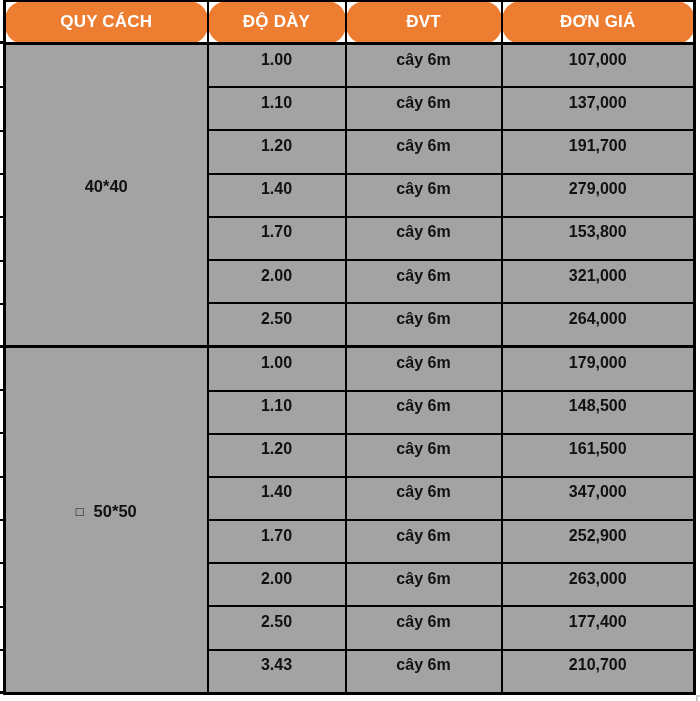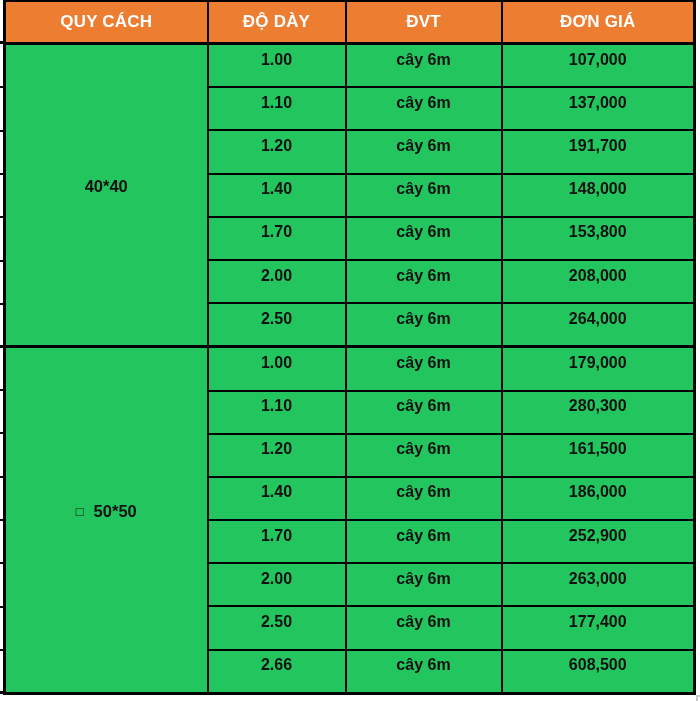--- a/index.html
+++ b/index.html
@@ -43,26 +43,27 @@
     font-weight: 700;
     overflow: hidden;
   }
   .price-table thead th {
     background: var(--header-bg);
     color: var(--header-text);
     font-size: 17px;
     height: 40px;
     border-bottom: 3px solid var(--border-col);
     letter-spacing: 0.2px;
+    border-radius: 19px;
   }
   .price-table tbody td {
     font-size: 16px;
     color: var(--cell-text);
     height: 41px;
-    background: #22c55e;
+    background: #a3a3a3;
   }
   tr.section-start td {
     border-top: 3px solid var(--border-col);
   }
   
   .cell-txt {
     position: relative;
     top: -6px;
     display: inline-block;
   }
@@ -132,80 +133,80 @@
         <td><span class="cell-txt">137,000</span></td>
       </tr>
       <tr>
         <td><span class="cell-txt">1.20</span></td>
         <td><span class="cell-txt">cây 6m</span></td>
         <td><span class="cell-txt">191,700</span></td>
       </tr>
       <tr>
         <td><span class="cell-txt">1.40</span></td>
         <td><span class="cell-txt">cây 6m</span></td>
-        <td><span class="cell-txt">148,000</span></td>
+        <td><span class="cell-txt">279,000</span></td>
       </tr>
       <tr>
         <td><span class="cell-txt">1.70</span></td>
         <td><span class="cell-txt">cây 6m</span></td>
         <td><span class="cell-txt">153,800</span></td>
       </tr>
       <tr>
         <td><span class="cell-txt">2.00</span></td>
         <td><span class="cell-txt">cây 6m</span></td>
-        <td><span class="cell-txt">208,000</span></td>
+        <td><span class="cell-txt">321,000</span></td>
       </tr>
       <tr>
         <td><span class="cell-txt">2.50</span></td>
         <td><span class="cell-txt">cây 6m</span></td>
         <td><span class="cell-txt">264,000</span></td>
       </tr>
 
       <tr class="section-start">
         <td rowspan="8">
           <span class="spec-txt"><span class="spec-symbol">□</span><span>50*50</span></span>
         </td>
         <td><span class="cell-txt">1.00</span></td>
         <td><span class="cell-txt">cây 6m</span></td>
         <td><span class="cell-txt">179,000</span></td>
       </tr>
       <tr>
         <td><span class="cell-txt">1.10</span></td>
         <td><span class="cell-txt">cây 6m</span></td>
-        <td><span class="cell-txt">280,300</span></td>
+        <td><span class="cell-txt">148,500</span></td>
       </tr>
       <tr>
         <td><span class="cell-txt">1.20</span></td>
         <td><span class="cell-txt">cây 6m</span></td>
         <td><span class="cell-txt">161,500</span></td>
       </tr>
       <tr>
         <td><span class="cell-txt">1.40</span></td>
         <td><span class="cell-txt">cây 6m</span></td>
-        <td><span class="cell-txt">186,000</span></td>
+        <td><span class="cell-txt">347,000</span></td>
       </tr>
       <tr>
         <td><span class="cell-txt">1.70</span></td>
         <td><span class="cell-txt">cây 6m</span></td>
         <td><span class="cell-txt">252,900</span></td>
       </tr>
       <tr>
         <td><span class="cell-txt">2.00</span></td>
         <td><span class="cell-txt">cây 6m</span></td>
         <td><span class="cell-txt">263,000</span></td>
       </tr>
       <tr>
         <td><span class="cell-txt">2.50</span></td>
         <td><span class="cell-txt">cây 6m</span></td>
         <td><span class="cell-txt">177,400</span></td>
       </tr>
       <tr>
-        <td><span class="cell-txt">2.66</span></td>
-        <td><span class="cell-txt">cây 6m</span></td>
-        <td><span class="cell-txt">608,500</span></td>
+        <td><span class="cell-txt">3.43</span></td>
+        <td><span class="cell-txt">cây 6m</span></td>
+        <td><span class="cell-txt">210,700</span></td>
       </tr>
     </tbody>
   </table>
 </div>
 
 <div id="stub-layer">
     <div class="stub" style="top: 41px; height: 3px;"></div>
     <div class="stub" style="top: 86px; height: 2px;"></div>
     <div class="stub" style="top: 130px; height: 2px;"></div>
     <div class="stub" style="top: 173px; height: 2px;"></div>

